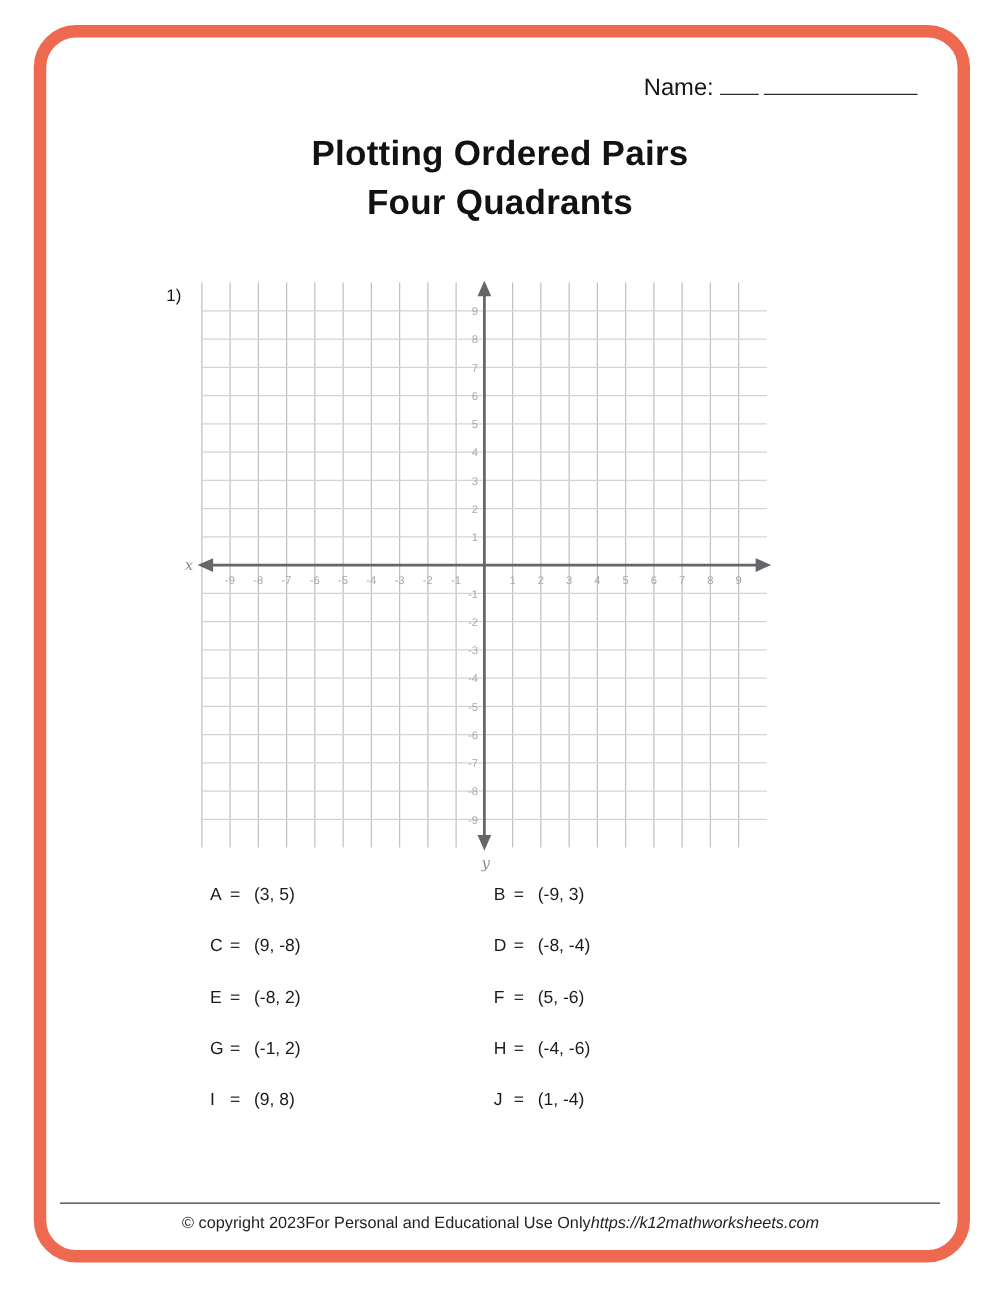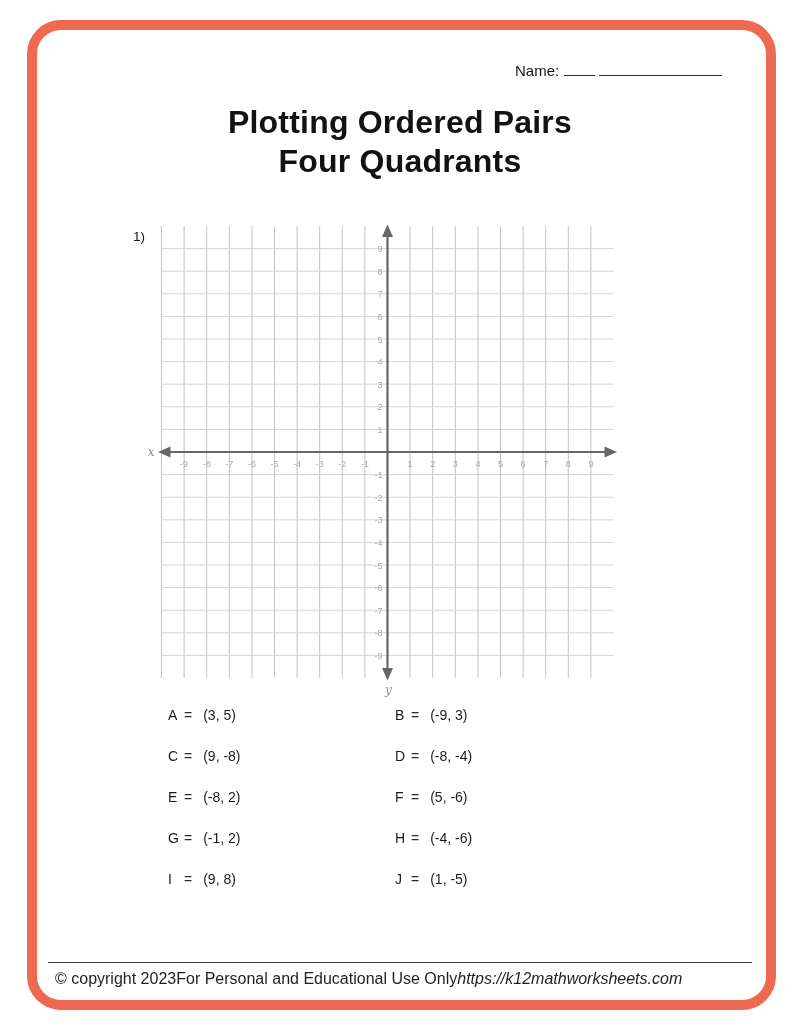--- a/index.html
+++ b/index.html
@@ -22,41 +22,41 @@
     height: 990px;
     border: 10px solid #ed6a51;
     border-radius: 34px;
     pointer-events: none;
   }
 
   .name-row {
     position: absolute;
     left: 515px;
     top: 57px;
-    font-size: 15px;
+    font-size: 19px;
     color: #151515;
     white-space: nowrap;
   }
   .name-row .blank {
     display: inline-block;
     border-bottom: 1.6px solid #2b2b2b;
     height: 19px;
     vertical-align: baseline;
   }
   .name-row .blank.b1 { width: 31px; margin-left: 5px; }
   .name-row .blank.b2 { width: 123px; margin-left: 4px; }
 
   .title-block {
     position: absolute;
     left: 0;
     top: 103px;
     width: 100%;
     text-align: center;
     font-weight: 700;
-    font-size: 32px;
+    font-size: 28px;
     line-height: 39px;
     color: #121212;
     letter-spacing: 0.2px;
   }
 
   .instruction {
     position: absolute;
     left: 133px;
     top: 201px;
     font-size: 13px;
@@ -99,23 +99,23 @@
     width: 704px;
     height: 1.3px;
     background: #3a3a3a;
   }
   .footer-row {
     position: absolute;
     left: 48px;
     top: 970px;
     width: 704px;
     display: flex;
-    justify-content: flex-start;
+    justify-content: center;
     align-items: baseline;
-    font-size: 16px;
+    font-size: 13px;
     color: #1f1f1f;
   }
   .footer-row .f-left { padding-left: 7px; }
   .footer-row .f-right { padding-right: 6px; font-style: italic; }
 </style>
 </head>
 <body>
 
 <div class="page">
 
@@ -269,21 +269,21 @@
         <span class="p-value">(-4, -6)</span>
       </div>
       <div class="pair">
         <span class="p-label">I</span>
         <span class="p-eq">=</span>
         <span class="p-value">(9, 8)</span>
       </div>
       <div class="pair">
         <span class="p-label">J</span>
         <span class="p-eq">=</span>
-        <span class="p-value">(1, -5)</span>
+        <span class="p-value">(1, -4)</span>
       </div>
     </div>
 
   <div class="footer-divider"></div>
   <div class="footer-row">
     <span class="f-left">© copyright 2023</span>
     <span class="f-center">For Personal and Educational Use Only</span>
     <span class="f-right">https://k12mathworksheets.com</span>
   </div>
 

